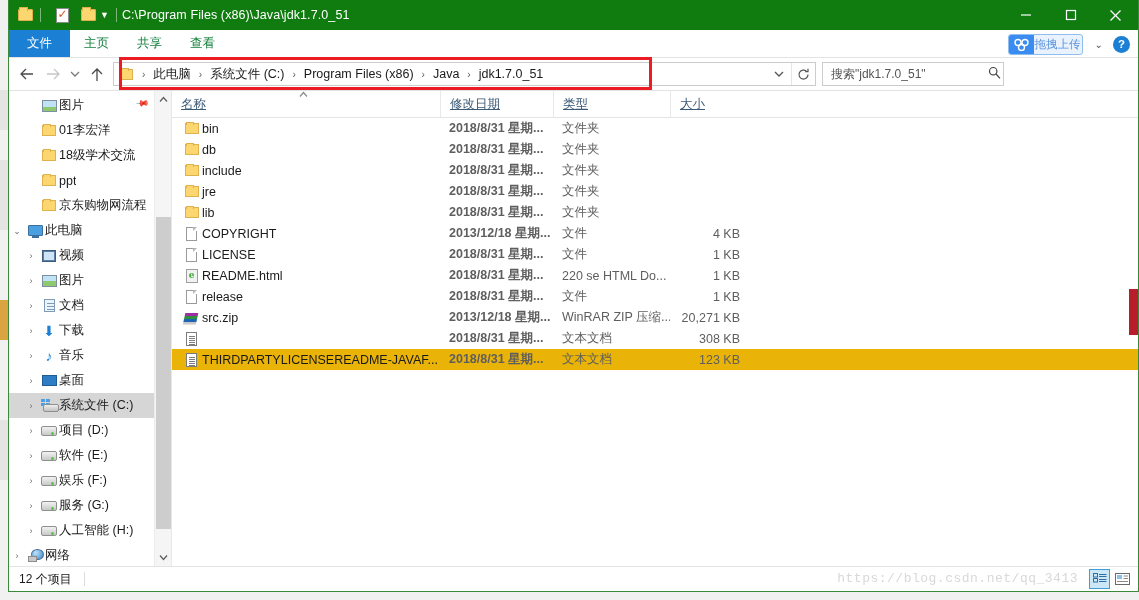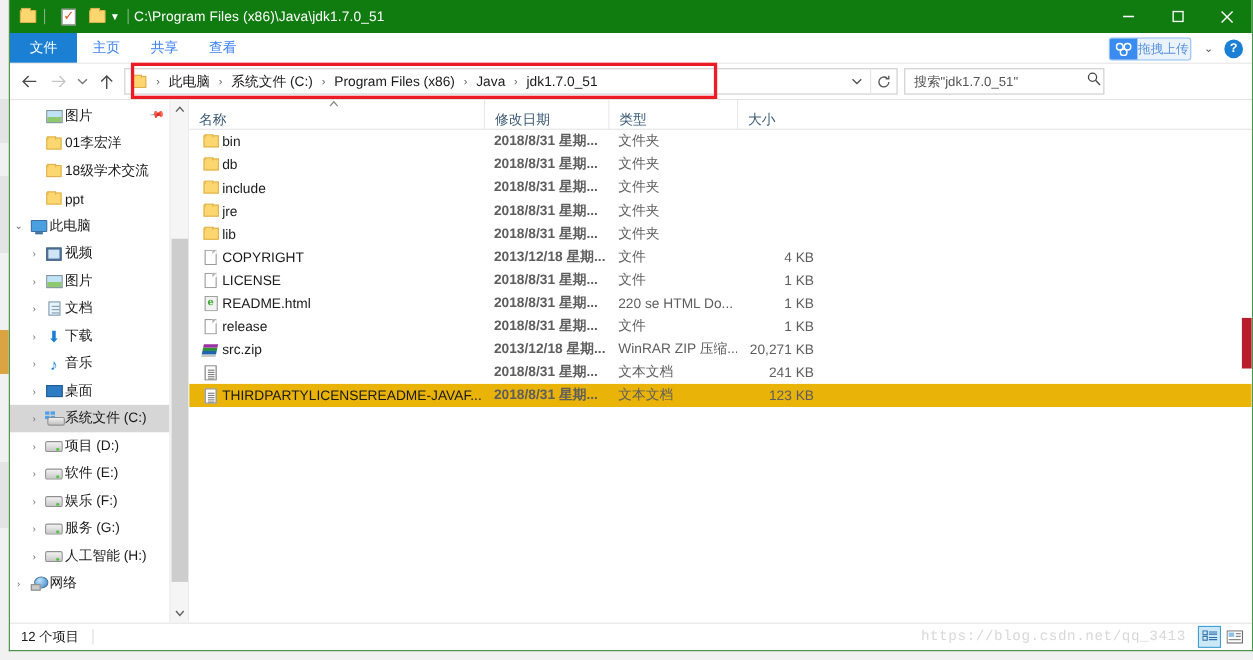--- a/index.html
+++ b/index.html
@@ -114,21 +114,21 @@
     height: 28px;
     background: #ffffff;
     border-bottom: 1px solid #e3e3e3;
     display: flex;
     align-items: stretch;
   }
   .ribbon-tab {
     padding: 0 14px;
     display: flex; align-items: center;
     font-size: 12.5px;
-    color: #3b82f6;
+    color: #15803d;
     white-space: nowrap;
   }
   .ribbon-tab.file-tab {
     background: #1b7fd4;
     color: #ffffff;
     padding: 0 18px;
   }
   #ribbon-right {
     position: absolute;
     right: 4px; top: 0;
@@ -446,24 +446,25 @@
     height: 27px;
     display: flex;
     align-items: center;
     border-bottom: 1px solid #e5e5e5;
     position: relative;
   }
   .col-h {
     font-size: 12.5px;
     color: #3b5a76;
     height: 27px;
-    display: flex; align-items: flex-end;
+    display: flex; align-items: center;
     padding-left: 9px;
     border-left: 1px solid #e8e8e8;
     position: relative;
+    text-decoration: underline;
   }
   .col-h:first-child { border-left: none; }
   #sort-caret {
     position: absolute;
     left: 127px; top: -1px;
     font-size: 9px;
     color: #888;
   }
   .col-name { width: 268px; }
   .col-date { width: 113px; }
@@ -770,20 +771,28 @@
           </div>
           <div class="nav-item">
             <span style="flex: 0 0 14px;"></span>
             <span class="nav-chevron"></span>
             <span class="nav-icon">
               <span class="ic-folder"></span>
             </span>
             <span class="nav-label">ppt</span>
           </div>
           <div class="nav-item">
+            <span style="flex: 0 0 14px;"></span>
+            <span class="nav-chevron"></span>
+            <span class="nav-icon">
+              <span class="ic-folder"></span>
+            </span>
+            <span class="nav-label">京东购物网流程</span>
+          </div>
+          <div class="nav-item">
             <span style="flex: 0 0 0px;"></span>
             <span class="nav-chevron">⌄</span>
             <span class="nav-icon">
               <span class="ic-monitor"></span>
             </span>
             <span class="nav-label">此电脑</span>
           </div>
           <div class="nav-item">
             <span style="flex: 0 0 14px;"></span>
             <span class="nav-chevron">›</span>
@@ -1033,21 +1042,21 @@
             <div class="cell-size">20,271 KB</div>
           </div>
           <div class="file-row">
             <div class="cell-name">
               <span class="row-icon">
                 <span class="ic-txt"></span>
               </span>
             </div>
             <div class="cell-date">2018/8/31 星期...</div>
             <div class="cell-type">文本文档</div>
-            <div class="cell-size">241 KB</div>
+            <div class="cell-size">308 KB</div>
           </div>
           <div class="file-row selected">
             <div class="cell-name">
               <span class="row-icon">
                 <span class="ic-txt"></span>
               </span>
               <span>THIRDPARTYLICENSEREADME-JAVAF...</span>
             </div>
             <div class="cell-date">2018/8/31 星期...</div>
             <div class="cell-type">文本文档</div>

